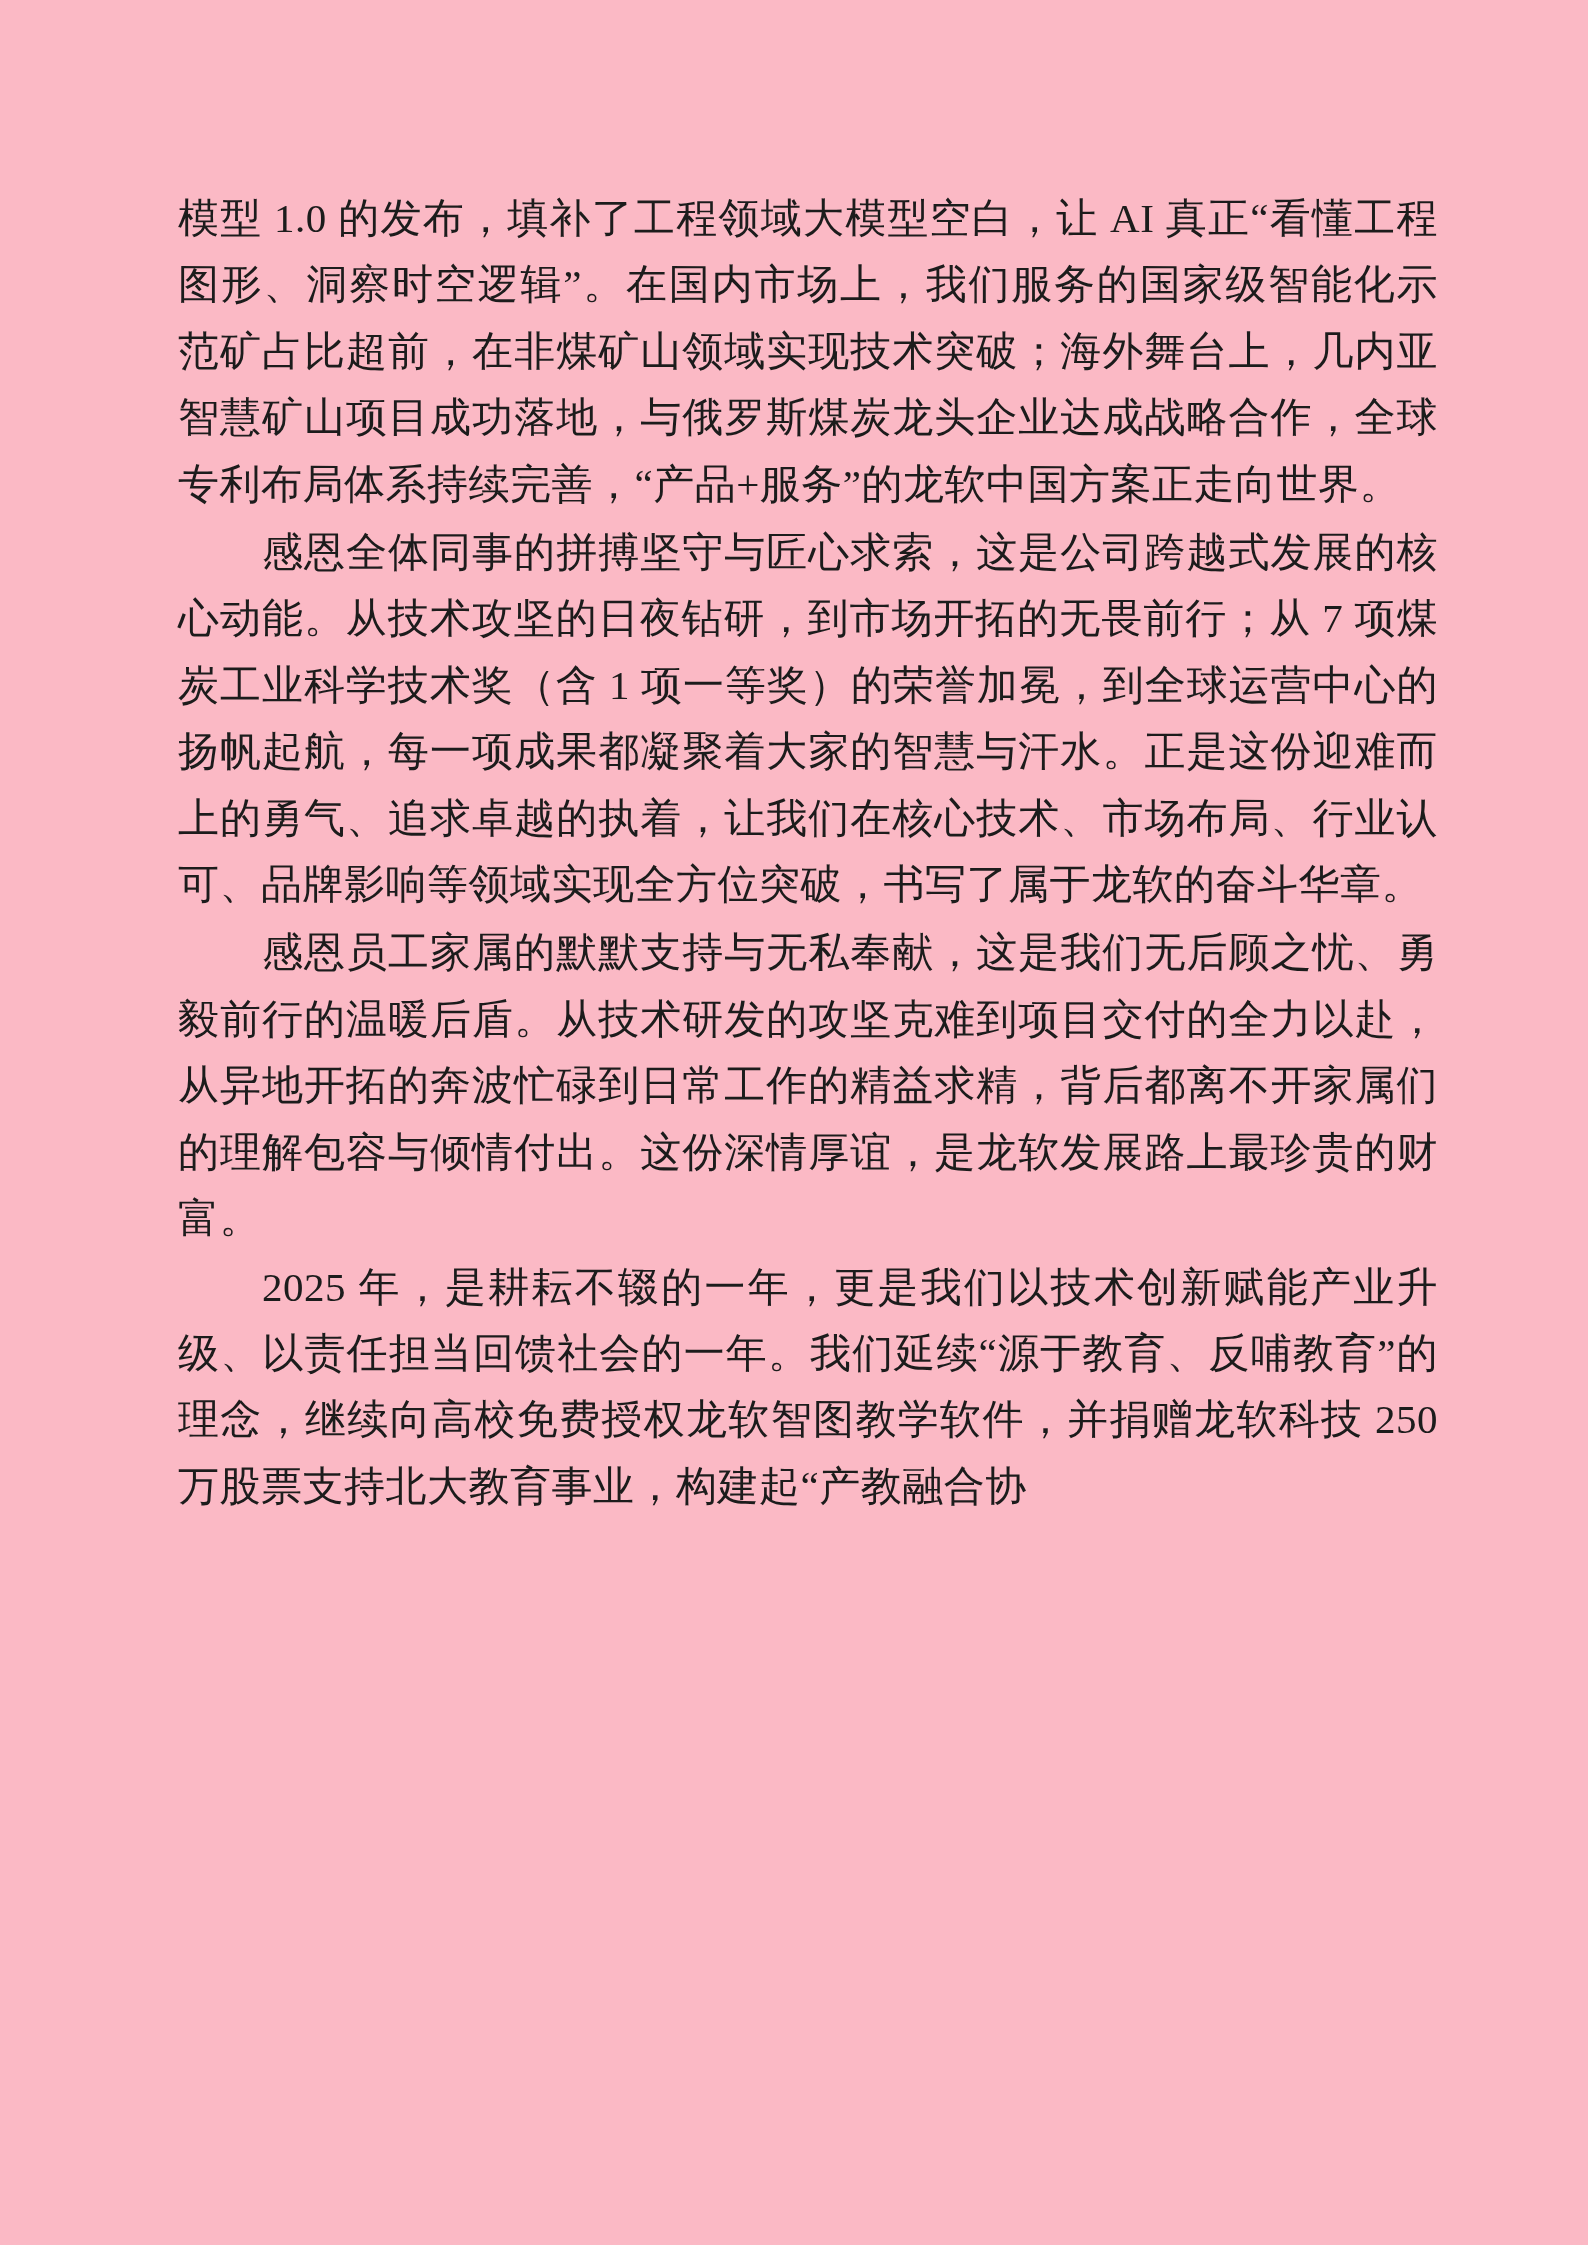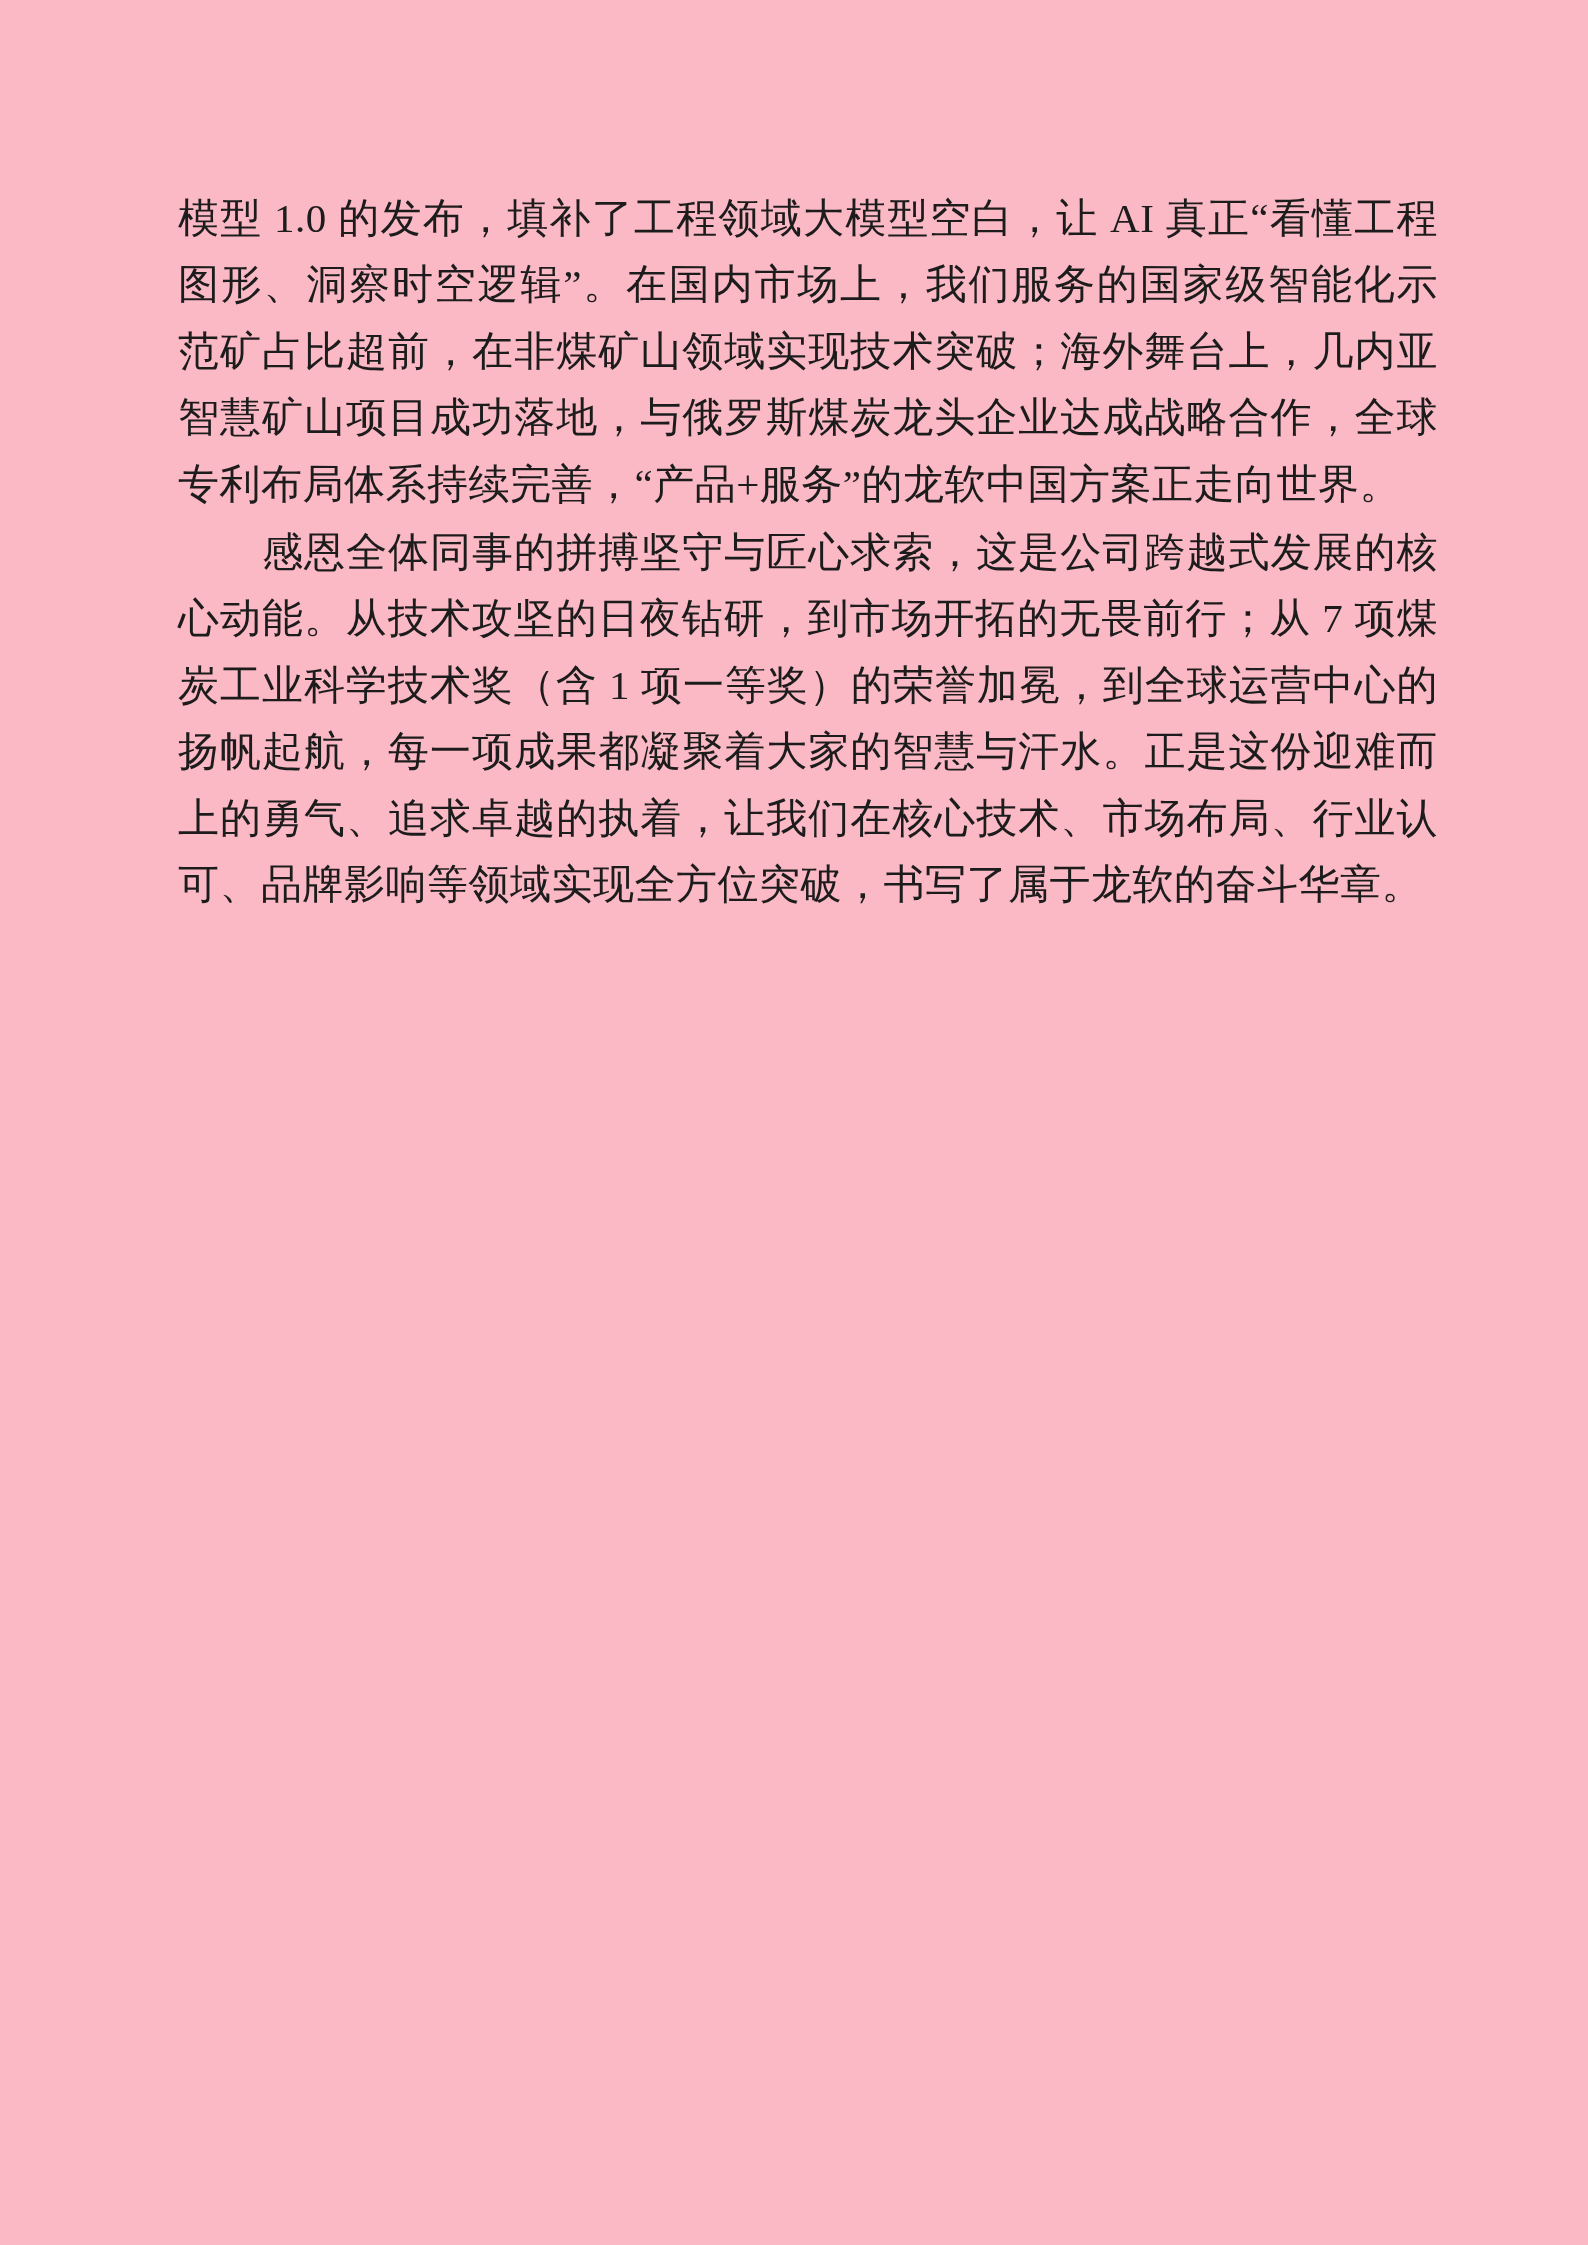--- a/index.html
+++ b/index.html
@@ -36,14 +36,16 @@
     text-indent: 84px;
   }
 </style>
 </head>
 <body>
 
 <div class="page">
   <div class="doc-body">
     <p class="para">模型 1.0 的发布，填补了工程领域大模型空白，让 AI 真正“看懂工程图形、洞察时空逻辑”。在国内市场上，我们服务的国家级智能化示范矿占比超前，在非煤矿山领域实现技术突破；海外舞台上，几内亚智慧矿山项目成功落地，与俄罗斯煤炭龙头企业达成战略合作，全球专利布局体系持续完善，“产品+服务”的龙软中国方案正走向世界。</p>
     <p class="para indent">感恩全体同事的拼搏坚守与匠心求索，这是公司跨越式发展的核心动能。从技术攻坚的日夜钻研，到市场开拓的无畏前行；从 7 项煤炭工业科学技术奖（含 1 项一等奖）的荣誉加冕，到全球运营中心的扬帆起航，每一项成果都凝聚着大家的智慧与汗水。正是这份迎难而上的勇气、追求卓越的执着，让我们在核心技术、市场布局、行业认可、品牌影响等领域实现全方位突破，书写了属于龙软的奋斗华章。</p>
+    <p class="para indent">感恩员工家属的默默支持与无私奉献，这是我们无后顾之忧、勇毅前行的温暖后盾。从技术研发的攻坚克难到项目交付的全力以赴，从异地开拓的奔波忙碌到日常工作的精益求精，背后都离不开家属们的理解包容与倾情付出。这份深情厚谊，是龙软发展路上最珍贵的财富。</p>
+    <p class="para indent">2025 年，是耕耘不辍的一年，更是我们以技术创新赋能产业升级、以责任担当回馈社会的一年。我们延续“源于教育、反哺教育”的理念，继续向高校免费授权龙软智图教学软件，并捐赠龙软科技 250 万股票支持北大教育事业，构建起“产教融合协</p>
   </div>
 </div>
 
 </body></html>

